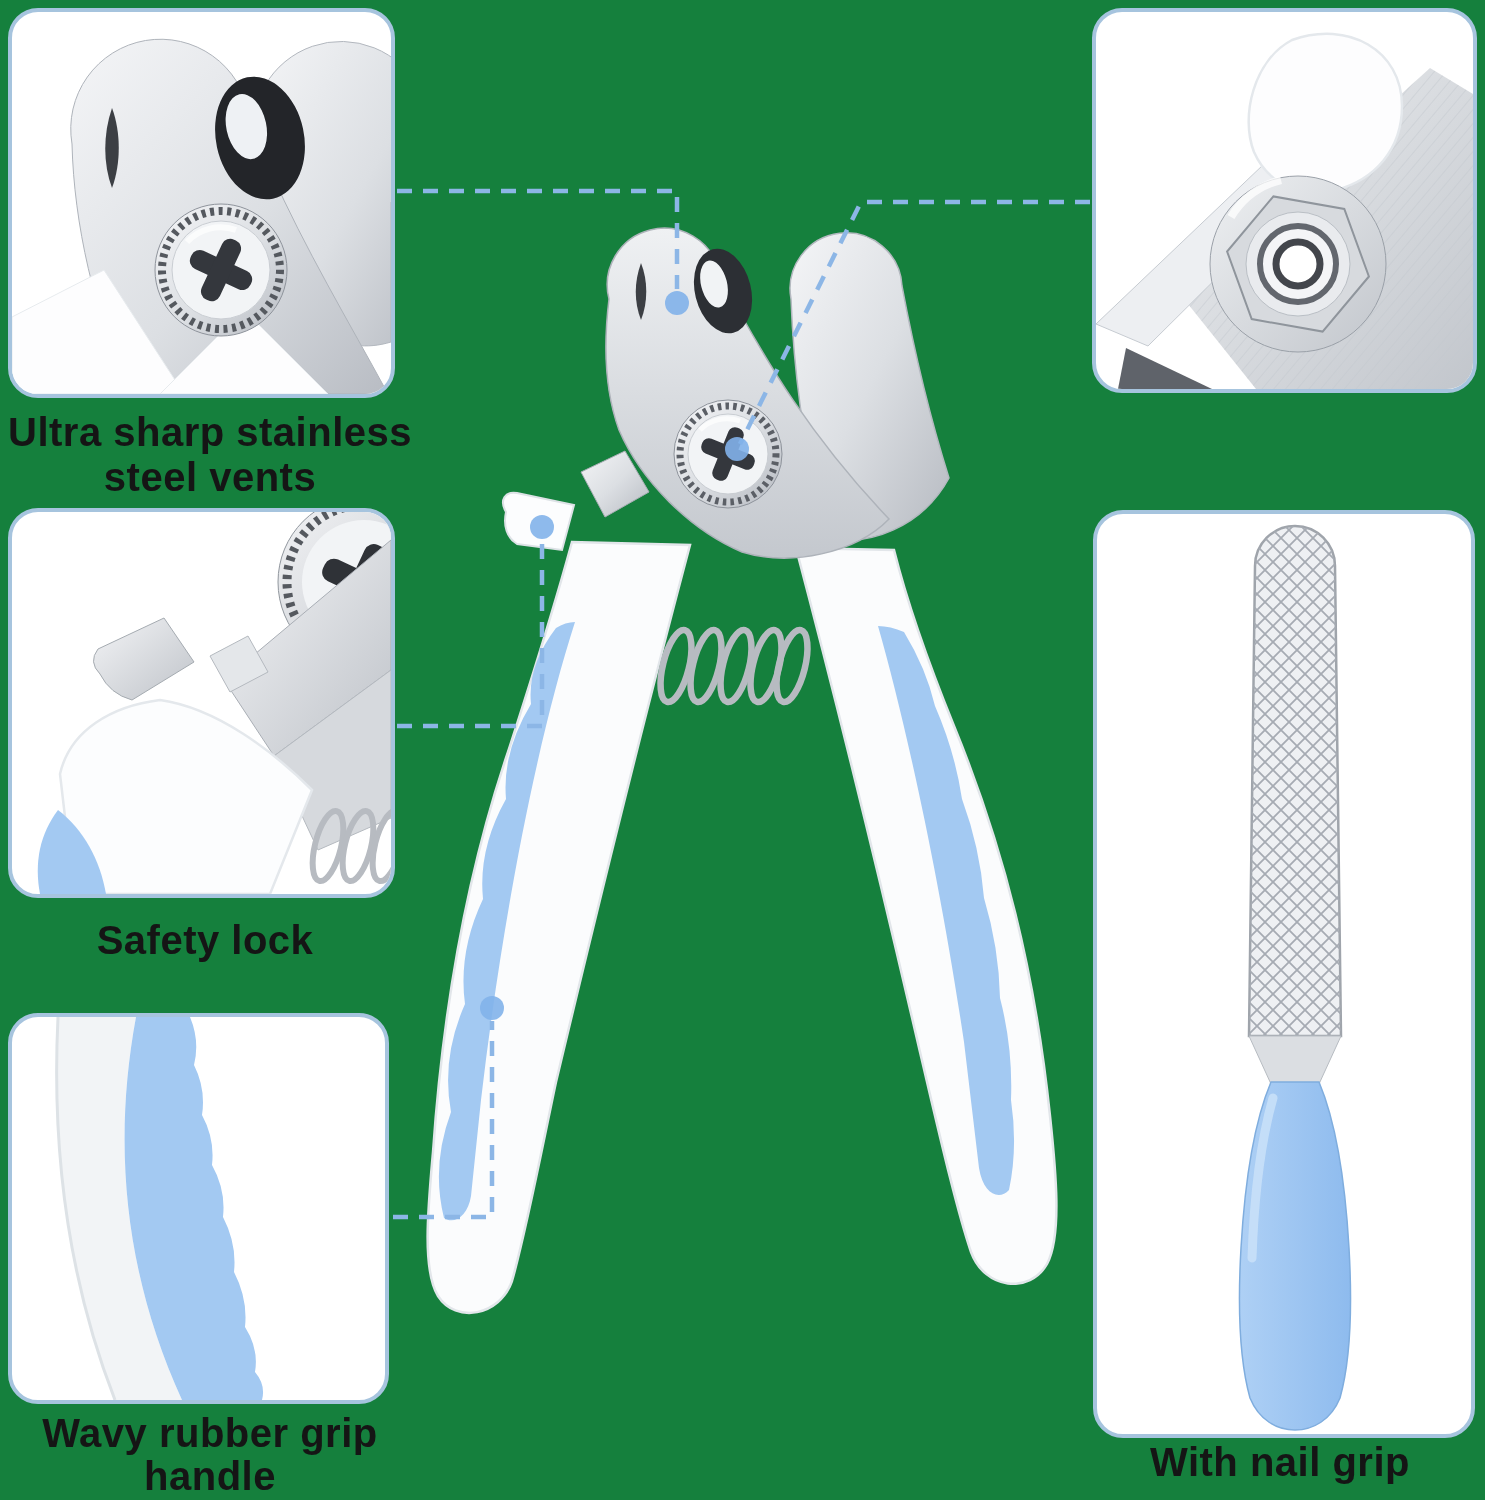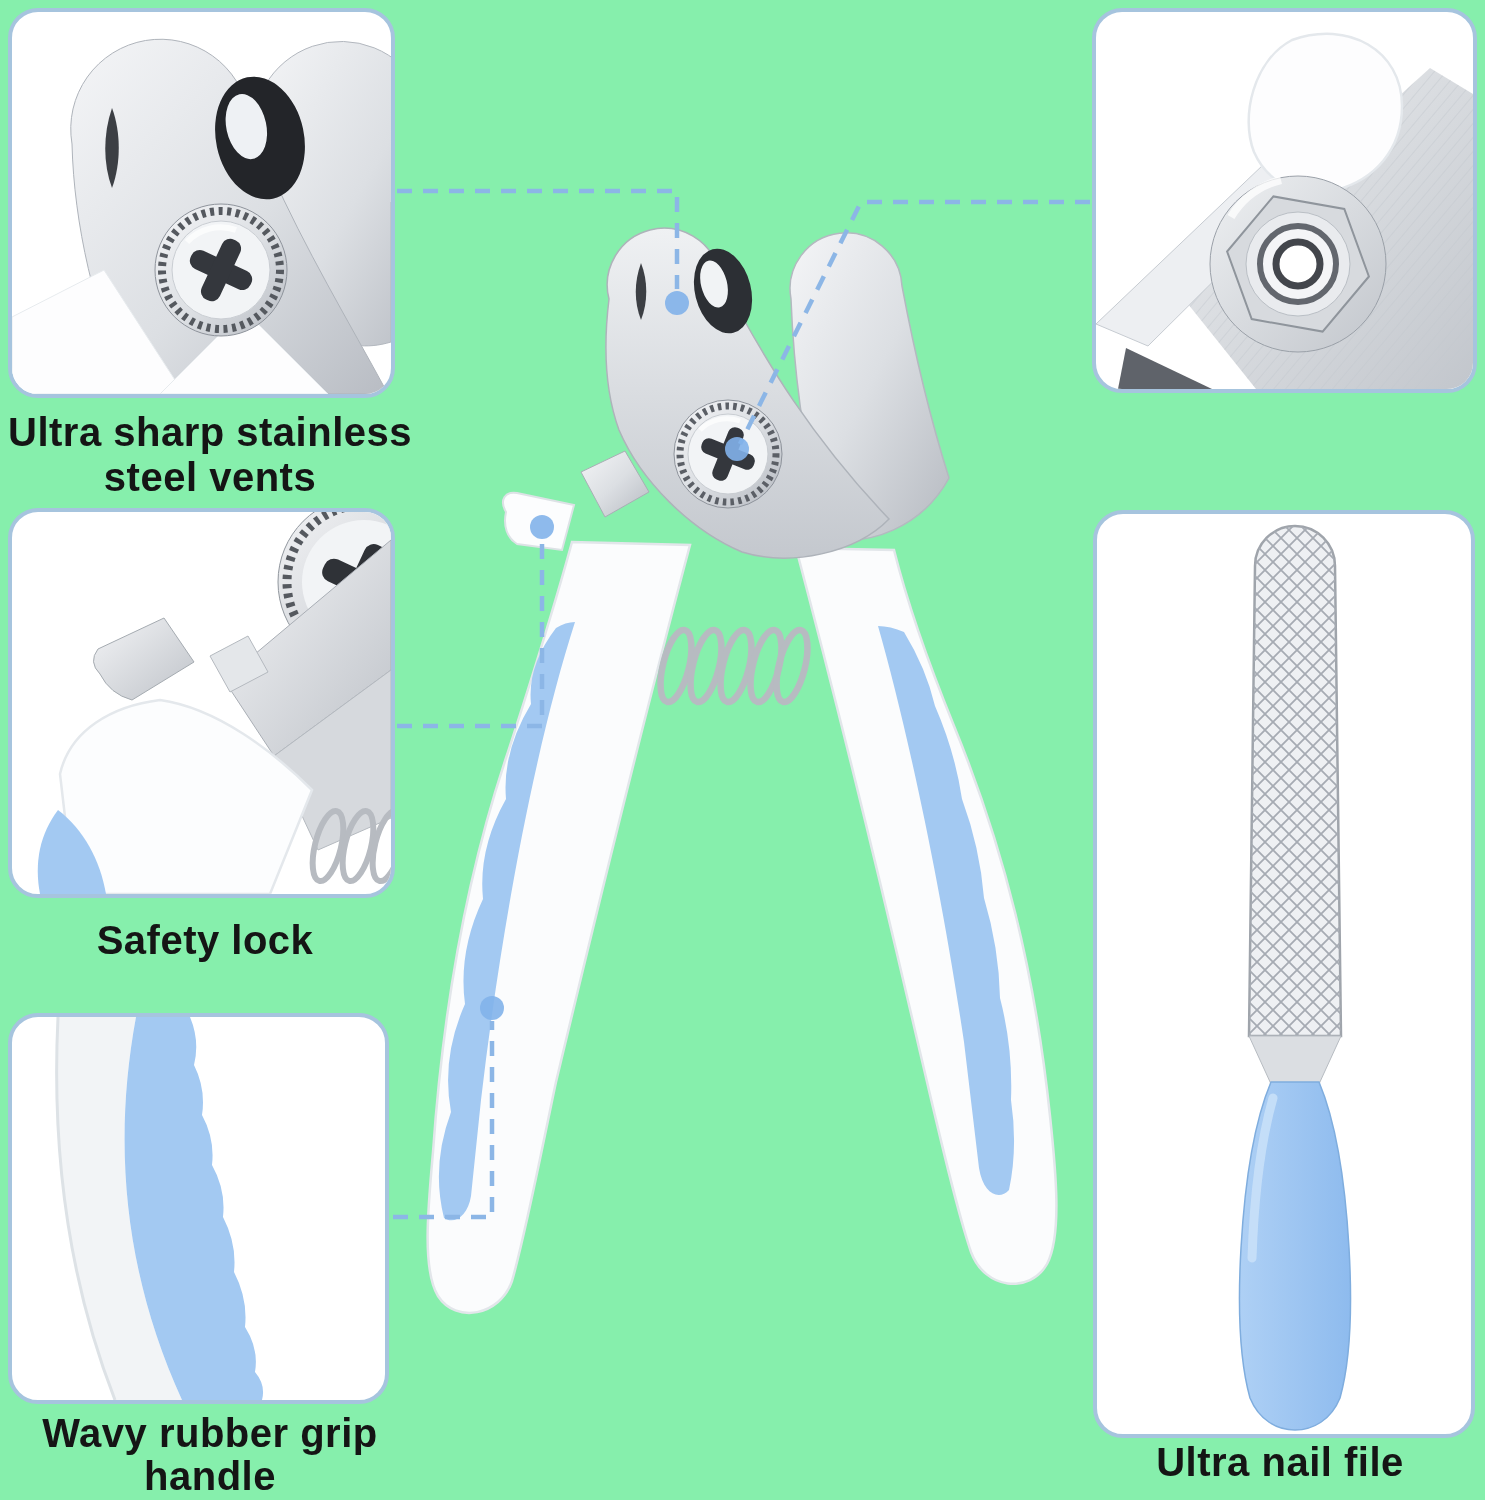--- a/index.html
+++ b/index.html
@@ -1,17 +1,17 @@
 <!DOCTYPE html>
 <html><head>
 <meta charset="utf-8">
 <style>
   html,body{margin:0;padding:0;background:#ffffff;}
   .stage{
-    position:relative;width:1485px;height:1500px;background:#86efac;
+    position:relative;width:1485px;height:1500px;background:#15803d;
     overflow:hidden;font-family:"Liberation Sans", sans-serif;
   }
   .callout{
     position:absolute;border:4px solid #a6c4de;border-radius:30px;
     background:#ffffff;overflow:hidden;box-sizing:border-box;
   }
   .callout svg{display:block;width:100%;height:100%;}
   .feature-label{
     position:absolute;text-align:center;font-weight:700;color:#151515;
     font-size:40px;line-height:1.12;letter-spacing:0.5px;
@@ -223,16 +223,16 @@
   <div class="feature-label" style="left:0px;top:918px;width:410px;">
     <span>Safety lock</span>
   </div>
 
   <div class="feature-label" style="left:0px;top:1412px;width:420px;line-height:1.08;">
     <span>Wavy rubber grip</span>
     <span>handle</span>
   </div>
 
   <div class="feature-label" style="left:1075px;top:1440px;width:410px;">
-    <span>Ultra nail file</span>
+    <span>With nail grip</span>
   </div>
 
 </div>
 
 </body></html>

